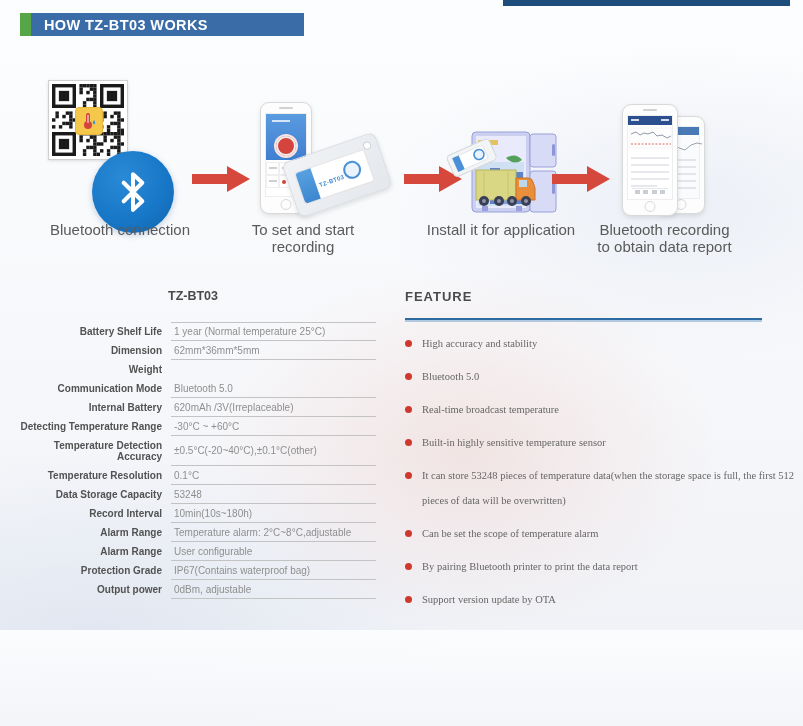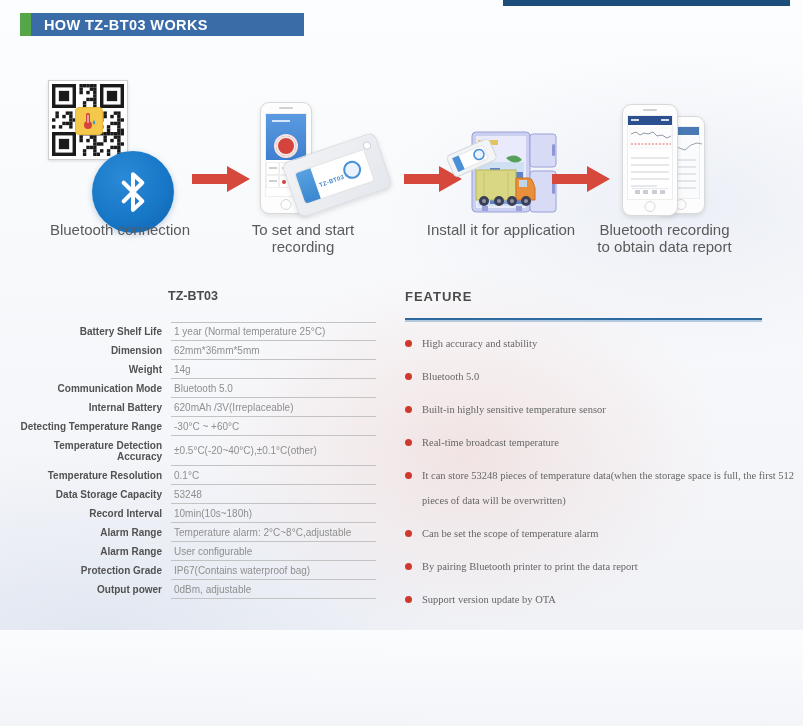--- a/index.html
+++ b/index.html
@@ -364,21 +364,20 @@
     <div class="srow">
         <div class="slabel">Battery Shelf Life</div>
         <div class="sval">1 year (Normal temperature 25°C)</div>
       </div>
     <div class="srow">
         <div class="slabel">Dimension</div>
         <div class="sval">62mm*36mm*5mm</div>
       </div>
     <div class="srow">
         <div class="slabel">Weight</div>
-        <div class="sval">14g</div>
       </div>
     <div class="srow">
         <div class="slabel">Communication Mode</div>
         <div class="sval">Bluetooth 5.0</div>
       </div>
     <div class="srow">
         <div class="slabel">Internal Battery</div>
         <div class="sval">620mAh /3V(Irreplaceable)</div>
       </div>
     <div class="srow">
@@ -417,22 +416,22 @@
         <div class="slabel">Output power</div>
         <div class="sval">0dBm, adjustable</div>
       </div>
   </div>
 
   <div class="abs" id="feature-title">FEATURE</div>
   <div class="abs" id="feature-rule"></div>
   <ul class="abs" id="feature-list">
     <li><span class="dot"></span><span>High accuracy and stability</span></li>
     <li><span class="dot"></span><span>Bluetooth 5.0</span></li>
+    <li><span class="dot"></span><span>Real-time broadcast temperature</span></li>
     <li><span class="dot"></span><span>Built-in highly sensitive temperature sensor</span></li>
-    <li><span class="dot"></span><span>Real-time broadcast temperature</span></li>
     <li><span class="dot"></span><span>It can store 53248 pieces of temperature data(when the storage space is full, the first 512 pieces of data will be overwritten)</span></li>
     <li><span class="dot"></span><span>Can be set the scope of temperature alarm</span></li>
     <li><span class="dot"></span><span>By pairing Bluetooth printer to print the data report</span></li>
     <li><span class="dot"></span><span>Support version update by OTA</span></li>
   </ul>
 
   <div class="abs" id="bottom">
     
     
   </div>

